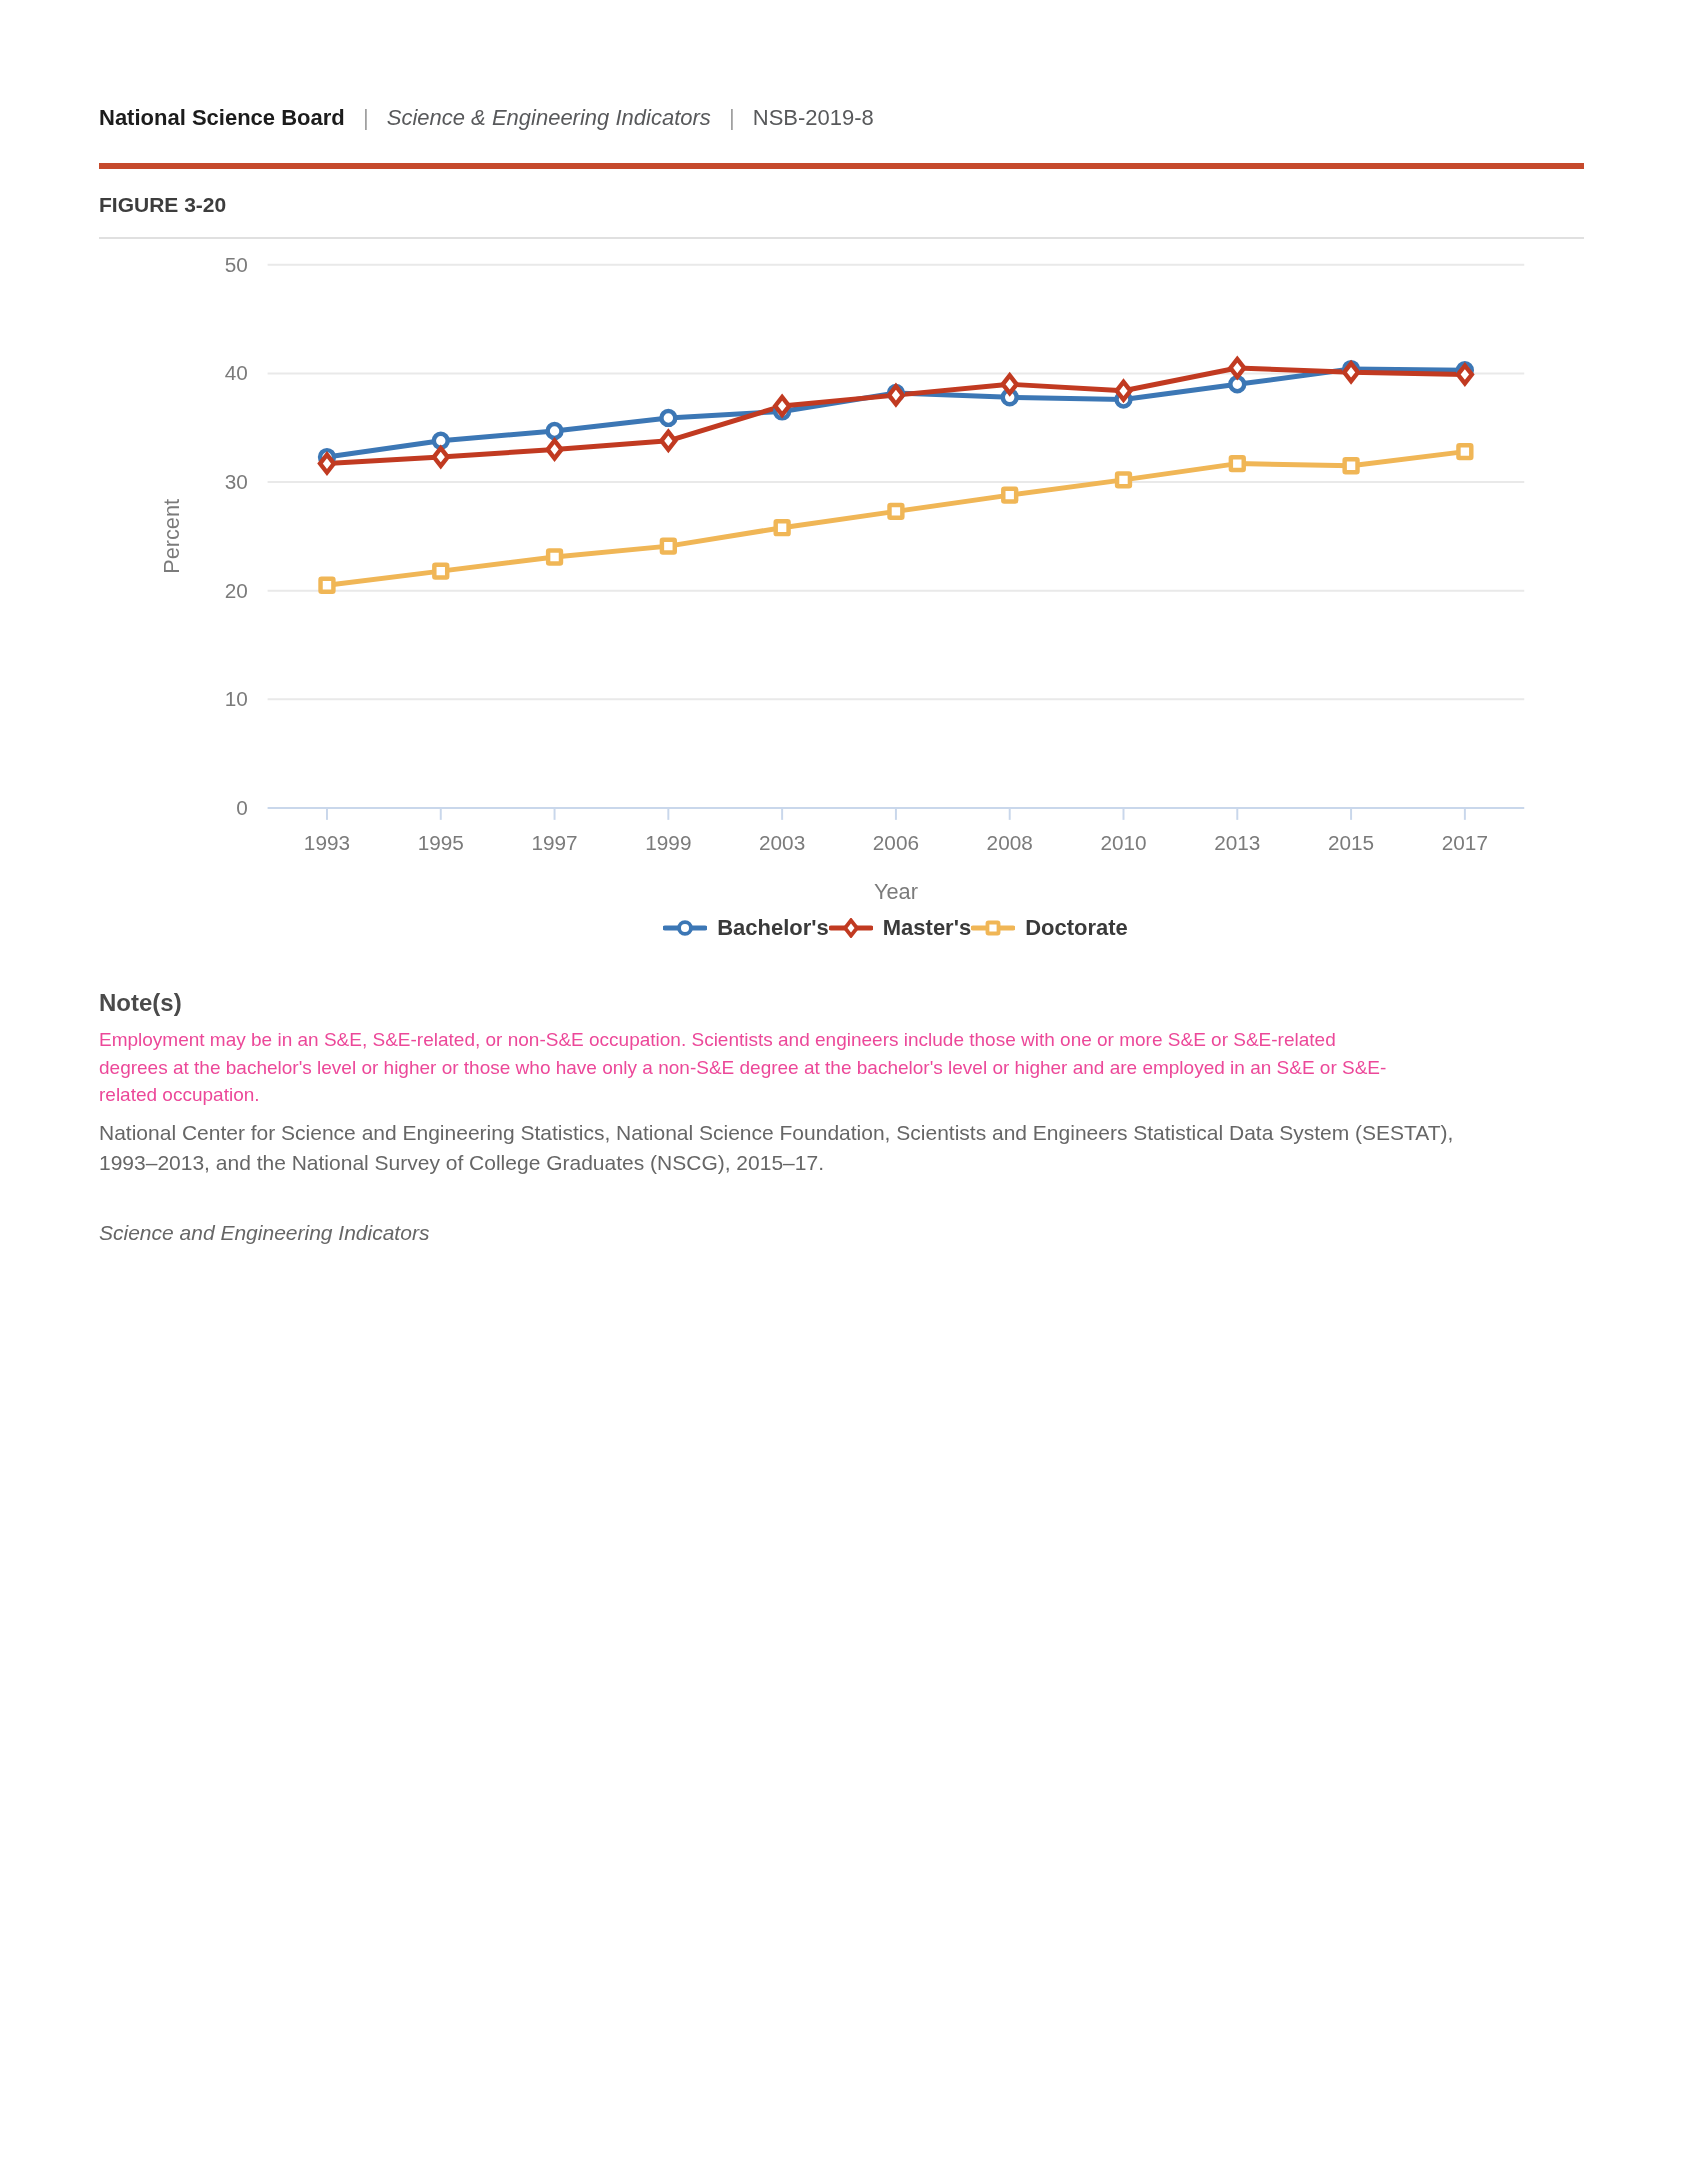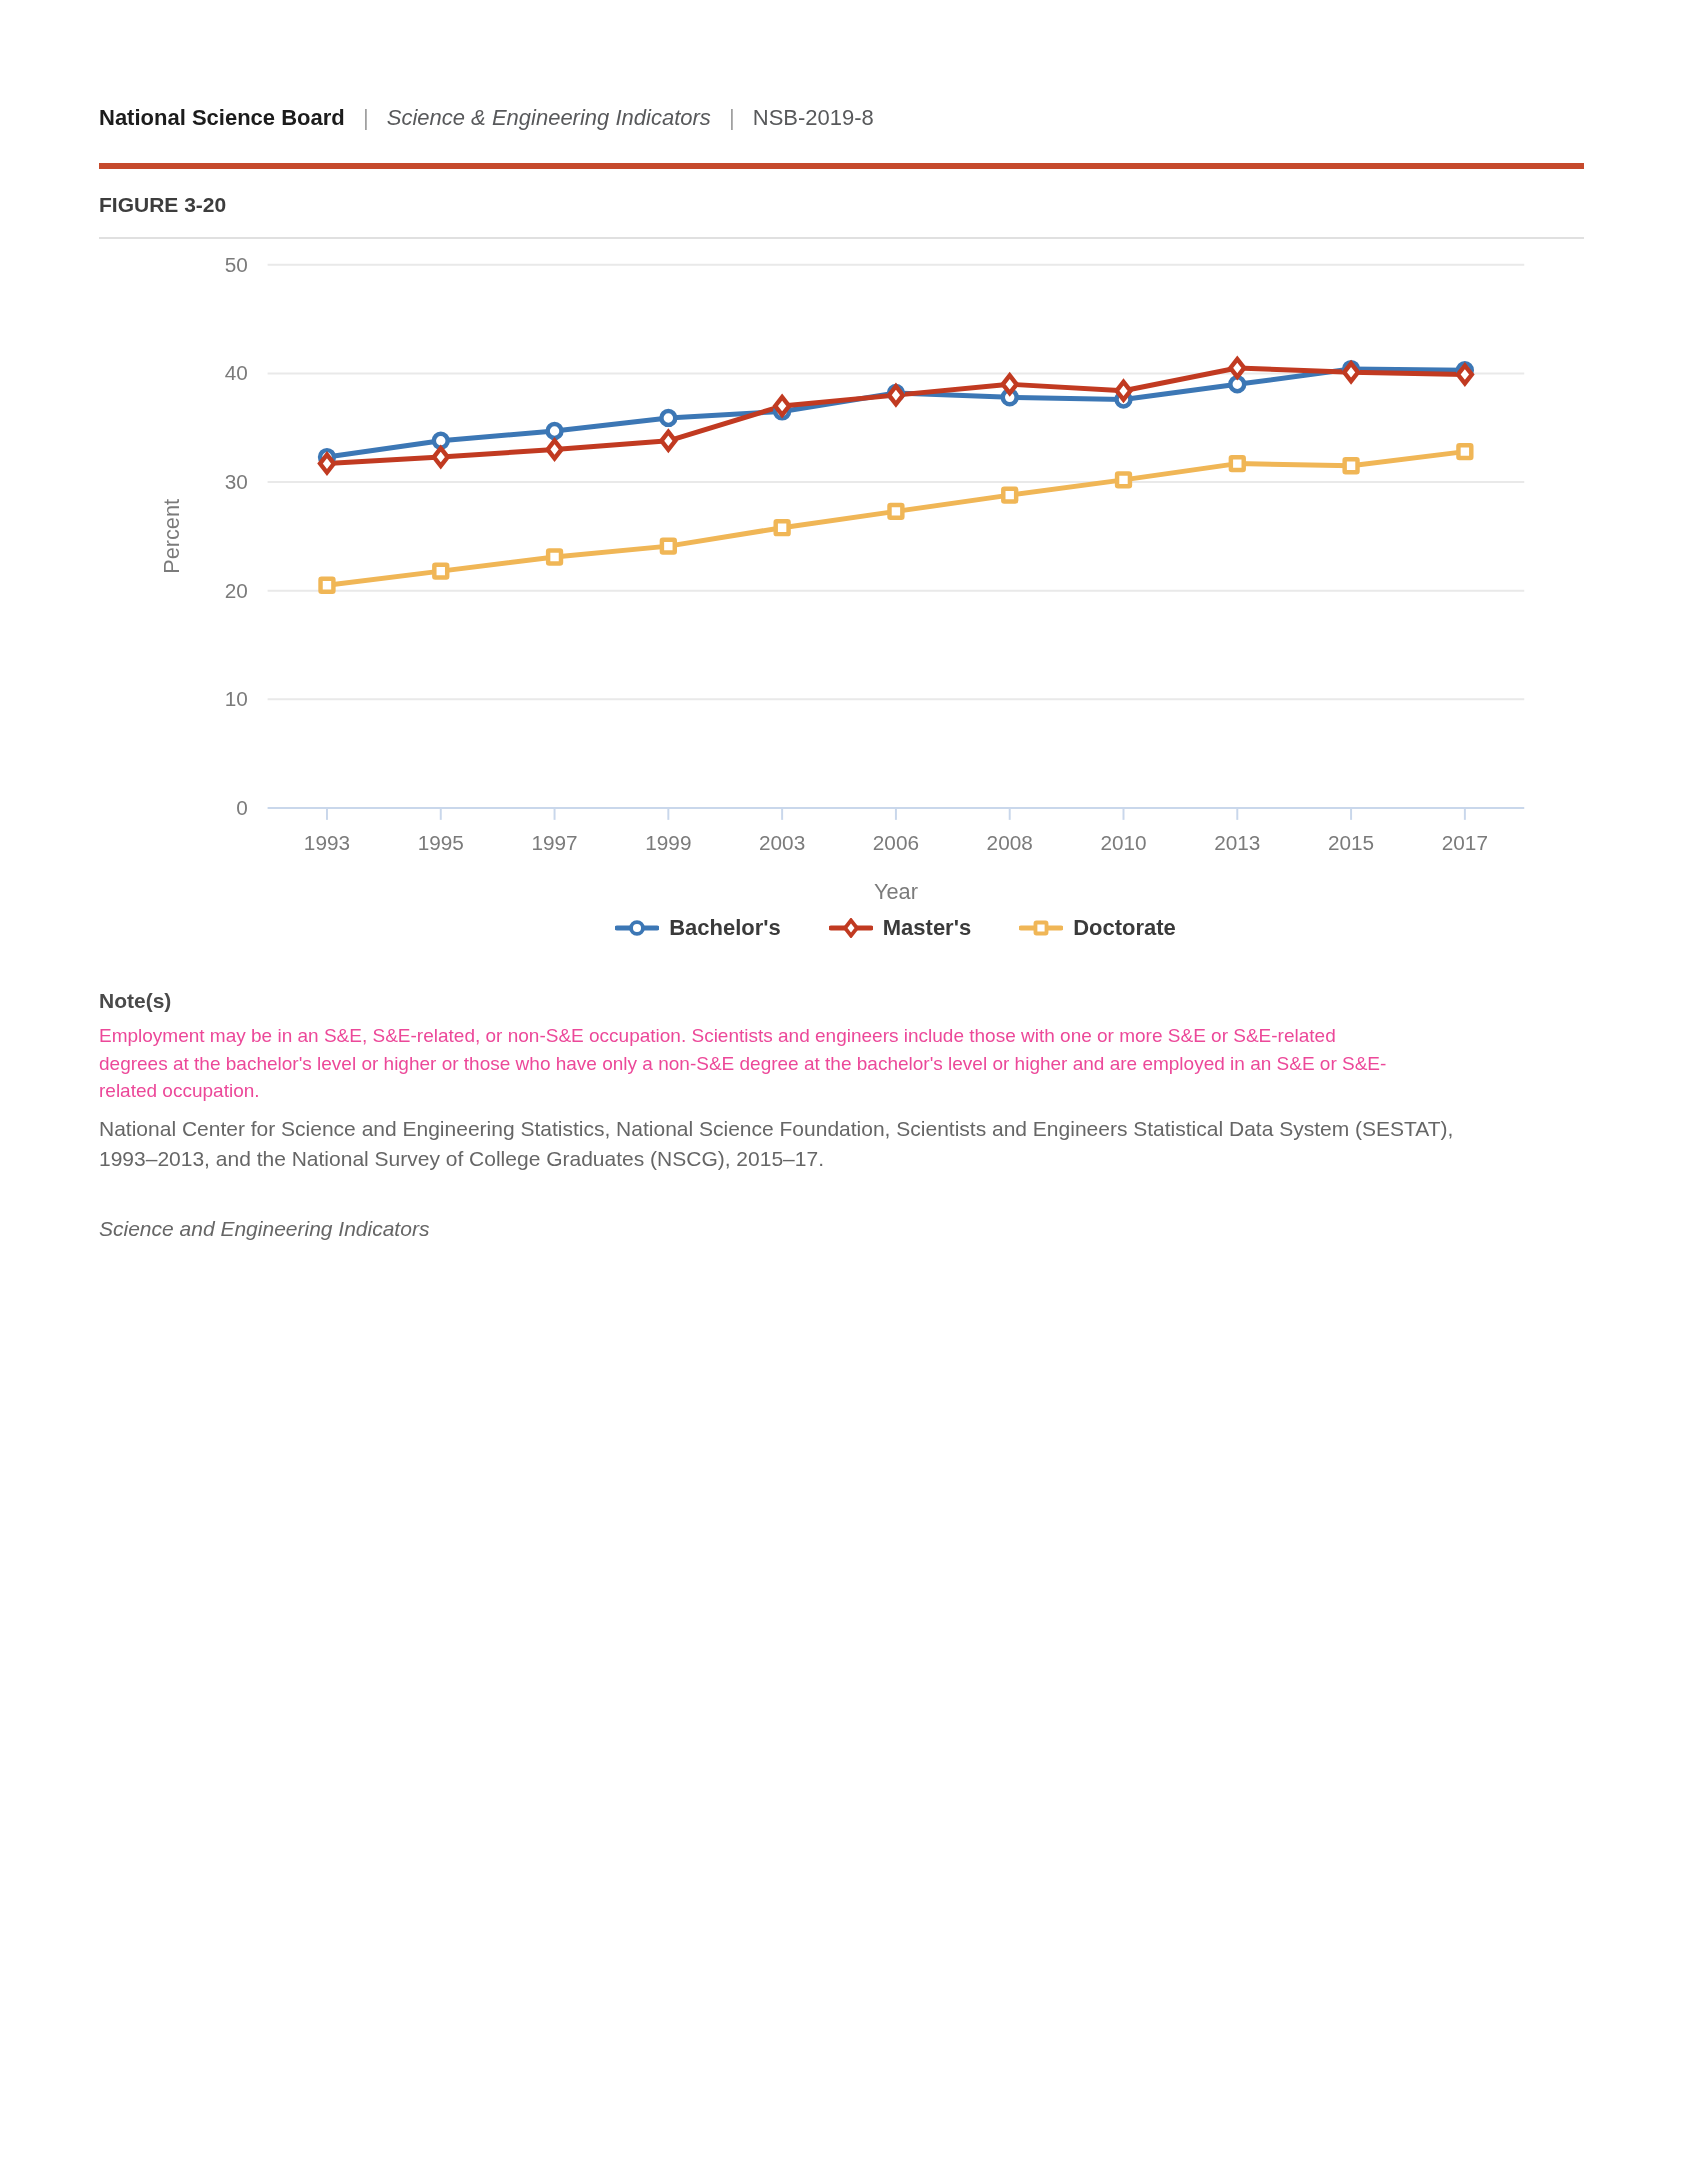--- a/index.html
+++ b/index.html
@@ -24,26 +24,26 @@
   .title-divider { margin-top:20px; width:1485px; border-top:2px solid #e0e0e0; }
 
   .chart-title { margin-top:22px; font-size:25px; font-weight:bold; color:#1f63ae; }
 
   #chart-svg { display:block; margin-top:4px; }
   .ytick { font-size:21px; fill:#7b7b7b; }
   .xtick { font-size:21px; fill:#7b7b7b; }
   .axis-title { font-size:22px; fill:#7b7b7b; }
 
   .legend { margin-left:168px; width:1257px; margin-top:14px;
-            display:flex; justify-content:center; gap:48px; }
+            display:flex; justify-content:center; }
   .legend-item { display:flex; align-items:center; gap:10px;
                  font-size:22px; font-weight:bold; color:#3a3a3a; }
   .legend-swatch { display:block; }
 
-  .notes-heading { margin-top:48px; font-size:21px; font-weight:bold; color:#4a4a4a; }
+  .notes-heading { margin-top:48px; font-size:24px; font-weight:bold; color:#4a4a4a; }
   .notes-text { margin-top:9px; font-size:19px; color:#ec4899; line-height:1.45;
                 width:1485px; white-space:pre-line; }
   .source-heading { margin-top:22px; font-size:21px; font-weight:bold; color:#4a4a4a; }
   .source-text { margin-top:9px; font-size:21px; color:#666666; line-height:1.45;
                  width:1485px; white-space:pre-line; }
   .footer-note { margin-top:42px; font-size:21px; font-style:italic; color:#666666; }
 </style>
 </head>
 <body>
 

